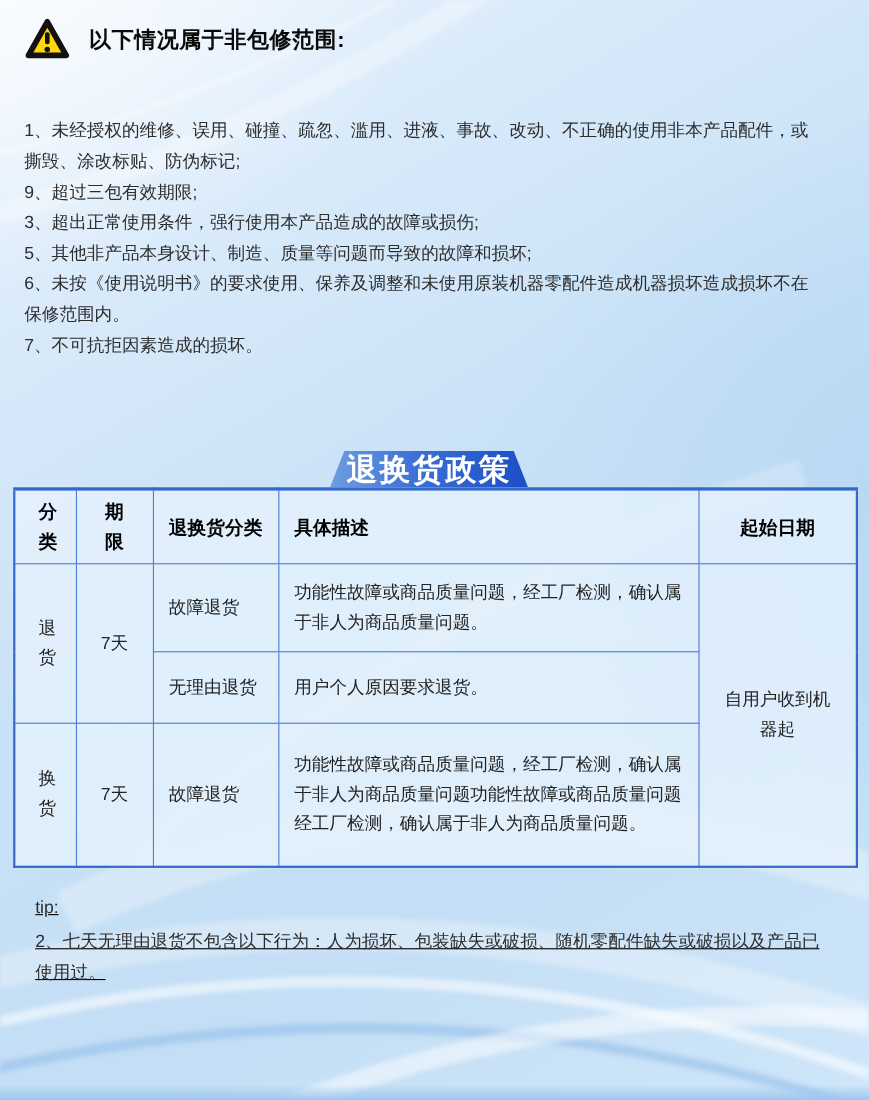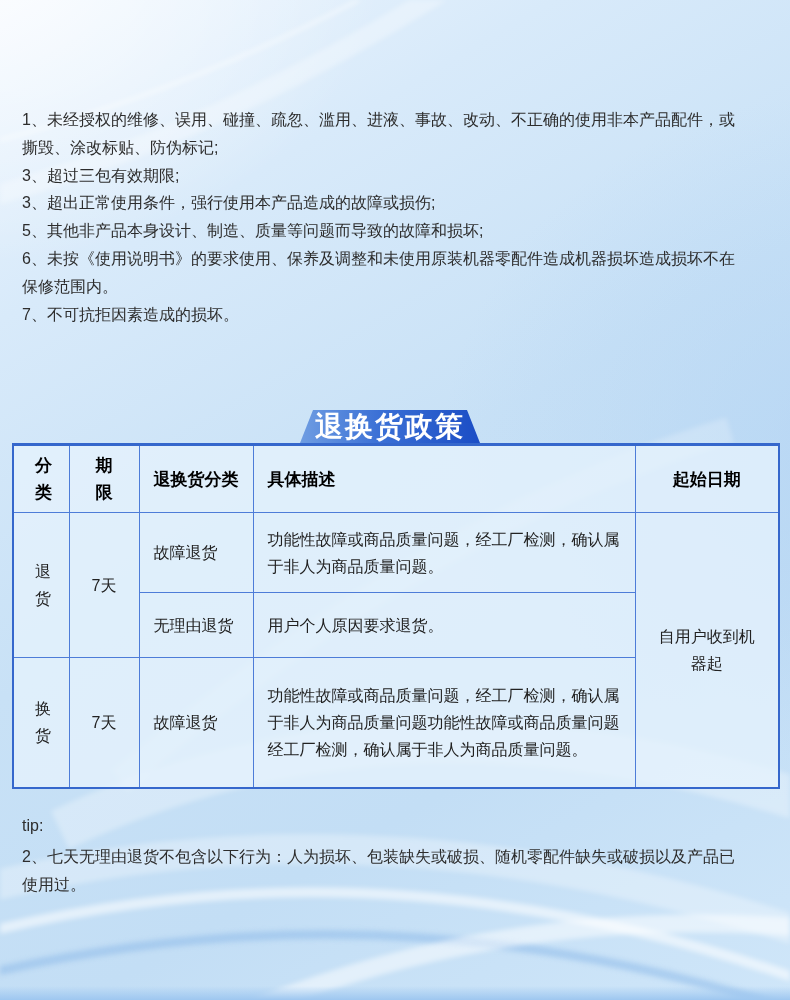--- a/index.html
+++ b/index.html
@@ -57,21 +57,21 @@
   }
   .policy-table th { font-size:17px; font-weight:bold; color:#000; height:50px; }
   .policy-table th.al, .policy-table td.al { text-align:left; padding-left:14px; padding-right:14px; }
   .row-tall1 td { height:80px; }
   .row-tall2 td { height:65px; }
   .row-tall3 td { height:130px; }
   td.bold-cell { font-weight:normal; }
   td.desc-cell { word-break:break-all; }
 
   
-  .tips { position:absolute; left:22px; top:812px; width:724px; }
+  .tips { position:absolute; left:32px; top:812px; width:724px;text-decoration:underline; }
   .tips p { font-size:16px; line-height:27.8px; color:#2d2d2d; margin:0 0 1px 0; word-break:break-all; }
   .tips .tip-label { margin-bottom:3px; }
 </style>
 </head>
 <body>
 
 <div id="page">
 
   <div class="decor">
     <svg viewBox="0 0 790 1000" preserveAspectRatio="none">
@@ -79,24 +79,32 @@
       <path d="M -40 150 Q 210 90 430 -40" stroke="#ffffff" stroke-opacity="0.45" stroke-width="4" fill="none"></path>
       <path d="M 120 780 Q 430 520 730 430" stroke="#ffffff" stroke-opacity="0.22" stroke-width="26" fill="none"></path>
       <path d="M 60 830 Q 420 660 860 820" stroke="#ffffff" stroke-opacity="0.30" stroke-width="42" fill="none"></path>
       <path d="M -80 950 Q 390 810 880 1010" stroke="#ffffff" stroke-opacity="0.55" stroke-width="10" fill="none"></path>
       <path d="M -60 985 Q 400 865 850 1030" stroke="#8fbce9" stroke-opacity="0.55" stroke-width="9" fill="none"></path>
       <path d="M -80 905 Q 380 770 880 960" stroke="#ffffff" stroke-opacity="0.30" stroke-width="30" fill="none"></path>
       <path d="M 250 1010 Q 520 900 830 930" stroke="#ffffff" stroke-opacity="0.5" stroke-width="18" fill="none"></path>
     </svg>
   </div>
 
+  <div class="warn-header">
+    <svg class="warn-icon" viewBox="0 0 44 42">
+      <path d="M22 4 L40 36 L4 36 Z" fill="#FFD60A" stroke="#111111" stroke-width="5.5" stroke-linejoin="round"></path>
+      <rect x="19.8" y="14" width="4.4" height="11.5" rx="2" fill="#111111"></rect>
+      <circle cx="22" cy="30.5" r="2.6" fill="#111111"></circle>
+    </svg>
+    <div class="warn-title">以下情况属于非包修范围:</div>
+  </div>
 
   <div class="warranty-list">
     <p>1、未经授权的维修、误用、碰撞、疏忽、滥用、进液、事故、改动、不正确的使用非本产品配件，或撕毁、涂改标贴、防伪标记;</p>
-    <p>3、超过三包有效期限;</p>
+    <p>9、超过三包有效期限;</p>
     <p>3、超出正常使用条件，强行使用本产品造成的故障或损伤;</p>
     <p>5、其他非产品本身设计、制造、质量等问题而导致的故障和损坏;</p>
     <p>6、未按《使用说明书》的要求使用、保养及调整和未使用原装机器零配件造成机器损坏造成损坏不在保修范围内。</p>
     <p>7、不可抗拒因素造成的损坏。</p>
   </div>
 
   <div class="policy-banner">
     <span>退换货政策</span>
   </div>
 

